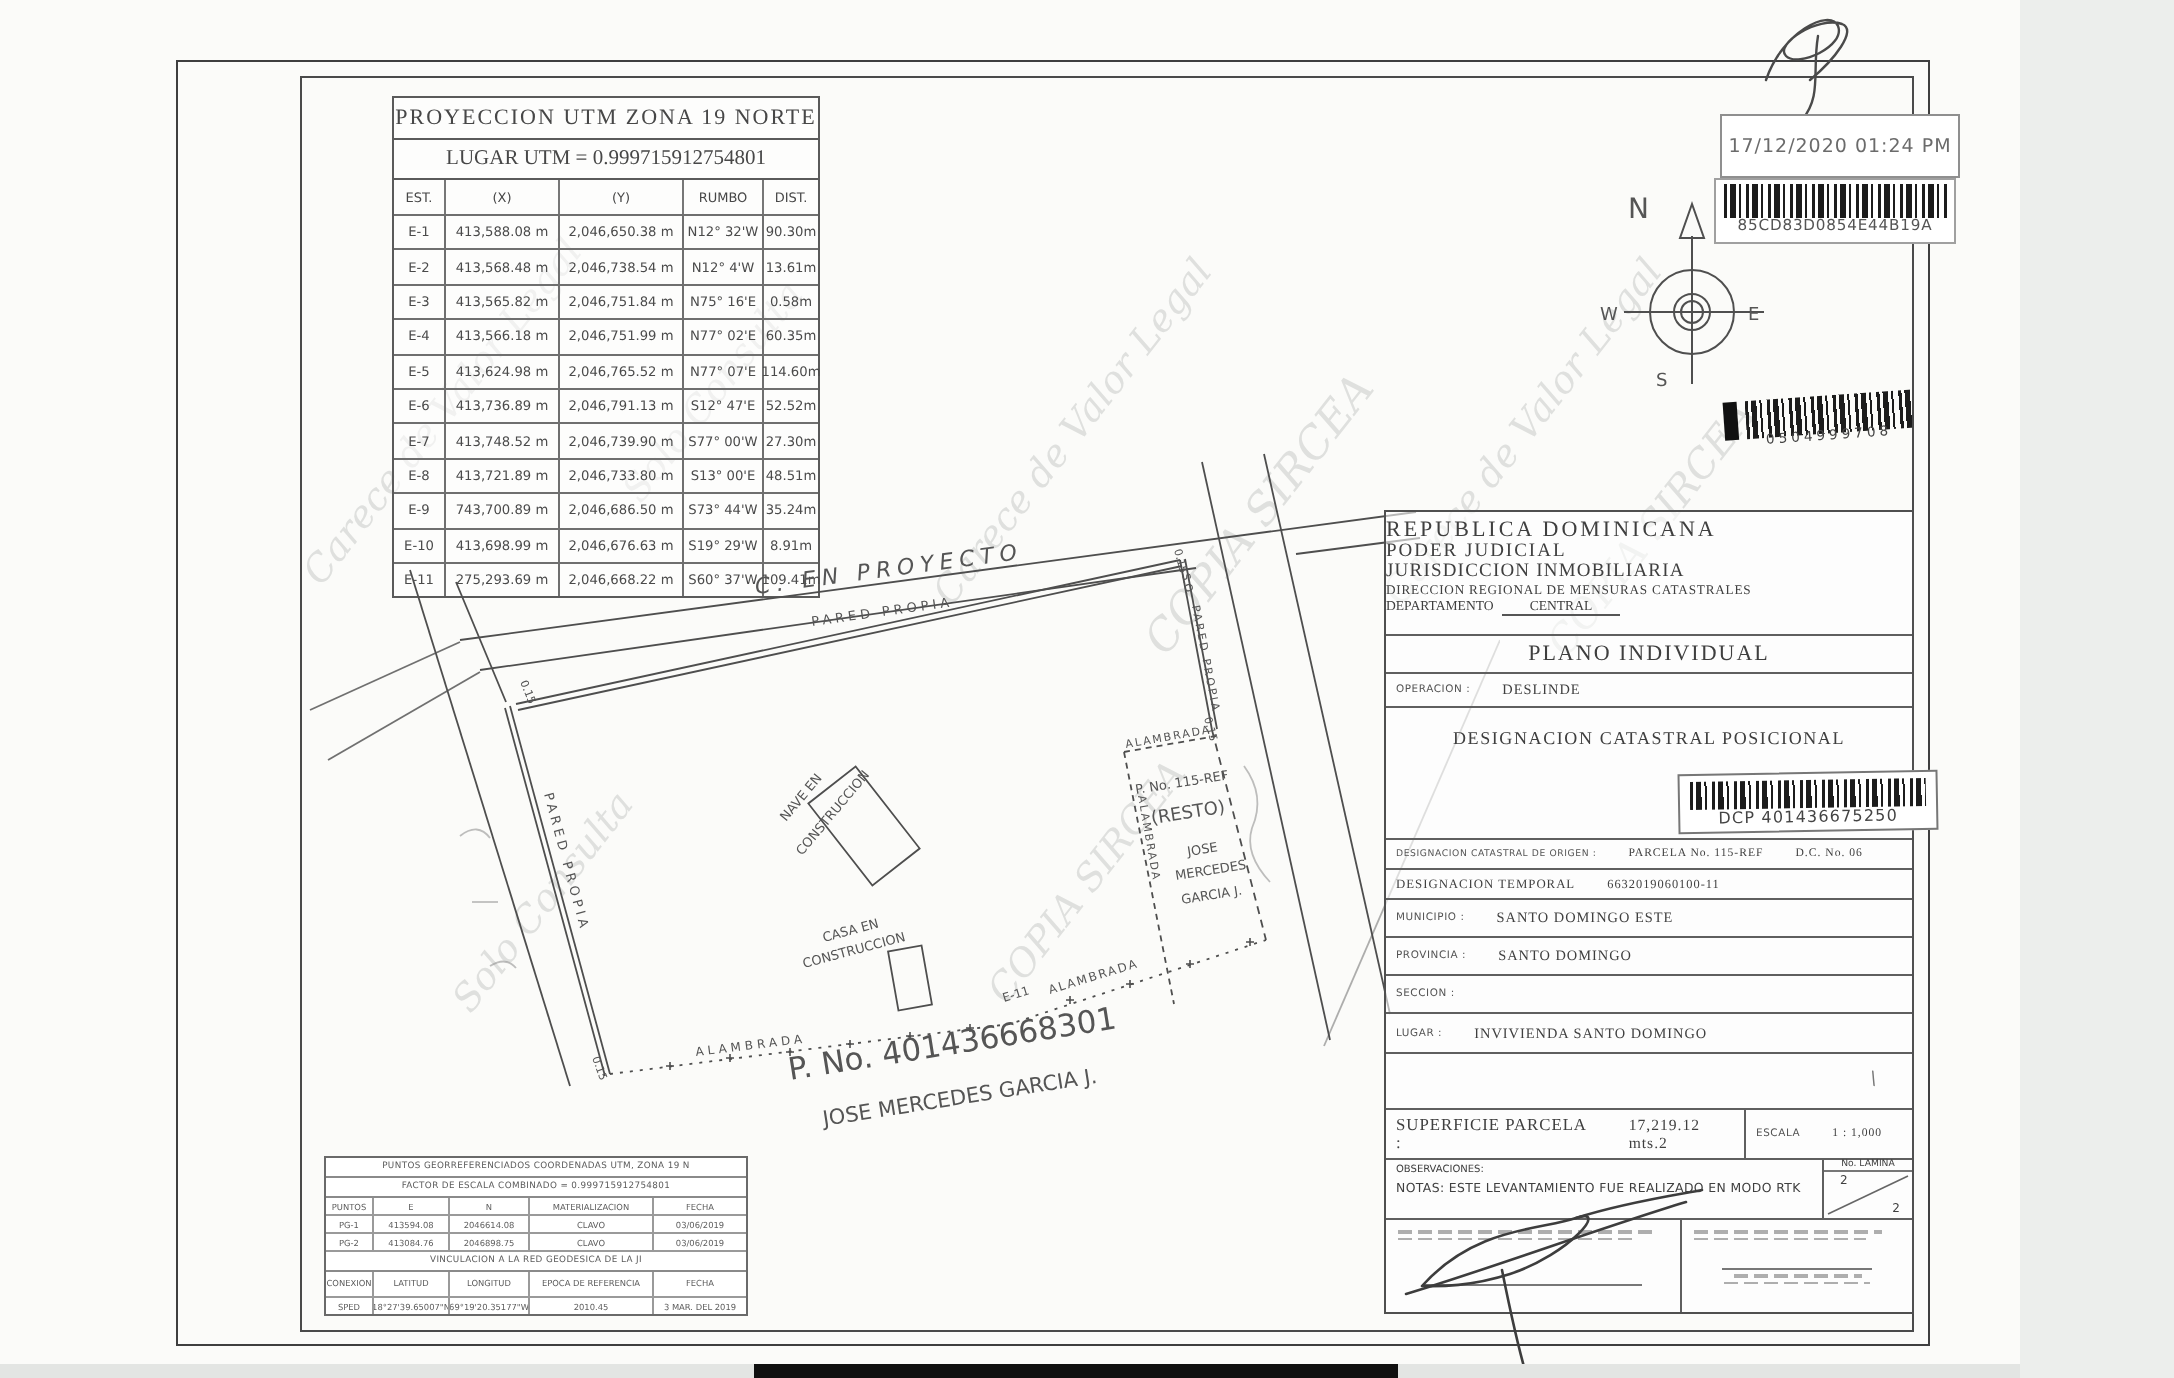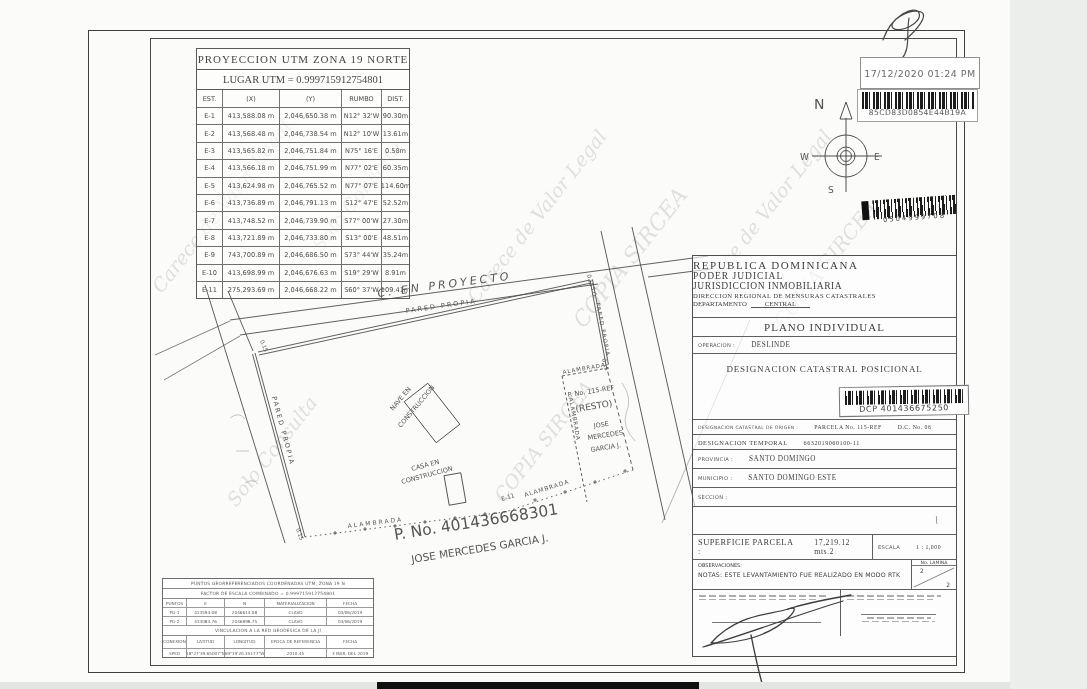--- a/index.html
+++ b/index.html
@@ -109,21 +109,21 @@
             <div class="t-cell">E-1</div>
             <div class="t-cell">413,588.08 m</div>
             <div class="t-cell">2,046,650.38 m</div>
             <div class="t-cell">N12° 32'W</div>
             <div class="t-cell">90.30m</div>
           </div>
           <div class="t-row">
             <div class="t-cell">E-2</div>
             <div class="t-cell">413,568.48 m</div>
             <div class="t-cell">2,046,738.54 m</div>
-            <div class="t-cell">N12° 10'W</div>
+            <div class="t-cell">N12° 4'W</div>
             <div class="t-cell">13.61m</div>
           </div>
           <div class="t-row">
             <div class="t-cell">E-3</div>
             <div class="t-cell">413,565.82 m</div>
             <div class="t-cell">2,046,751.84 m</div>
             <div class="t-cell">N75° 16'E</div>
             <div class="t-cell">0.58m</div>
           </div>
           <div class="t-row">
@@ -330,30 +330,34 @@
       <div class="sec field" style="height:15px;">
         <span class="lbl" style="font-size:4.6px;">DESIGNACION CATASTRAL DE ORIGEN :</span>
         <span class="val" style="font-size:5.8px;">PARCELA No. 115-REF</span>
         <span class="val" style="font-size:5.8px;">D.C. No. 06</span>
       </div>
       <div class="sec field" style="height:15px;">
         <span class="val" style="font-size:6.4px;">DESIGNACION TEMPORAL</span>
         <span class="val" style="font-size:6.2px;">6632019060100-11</span>
       </div>
       <div class="sec field" style="height:19px;">
+        <span class="lbl">MUNICIPIO :</span>
+        <span class="val">SANTO DOMINGO ESTE</span>
+      </div>
+      <div class="sec field" style="height:19px;">
         <span class="lbl">PROVINCIA :</span>
         <span class="val">SANTO DOMINGO</span>
-      </div>
-      <div class="sec field" style="height:19px;">
-        <span class="lbl">MUNICIPIO :</span>
-        <span class="val">SANTO DOMINGO ESTE</span>
       </div>
       <div class="sec field" style="height:19px;">
         <span class="lbl">SECCION :</span>
         <span class="val"></span>
+      </div>
+      <div class="sec field" style="height:20px;">
+        <span class="lbl">LUGAR :</span>
+        <span class="val">INVIVIENDA SANTO DOMINGO</span>
       </div>
       <div class="sec" style="height:28px;">
         <span style="position:absolute;right:18px;top:8px;color:#777;font-size:9px;transform:rotate(12deg);">\</span>
       </div>
       <div class="sec" style="height:25px;display:flex;">
         <div class="field" style="flex:1;border-right:1px solid #5f5f5f;">
           <span class="val" style="font-size:8.4px;">SUPERFICIE PARCELA :</span>
           <span class="val" style="font-size:7.8px;">17,219.12 mts.2</span>
         </div>
         <div class="field" style="width:78px;">

